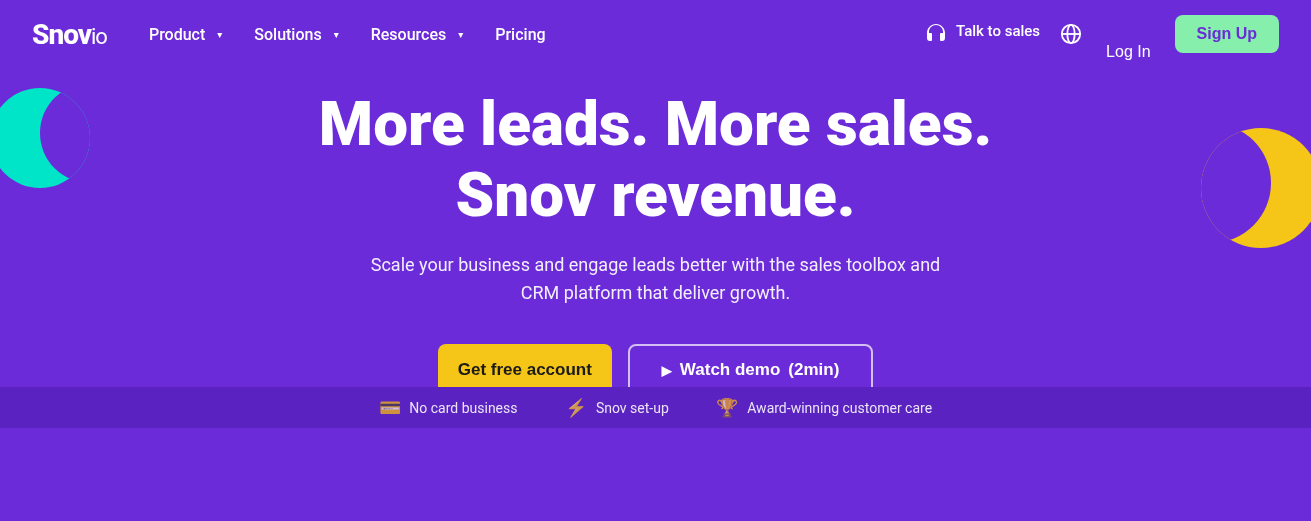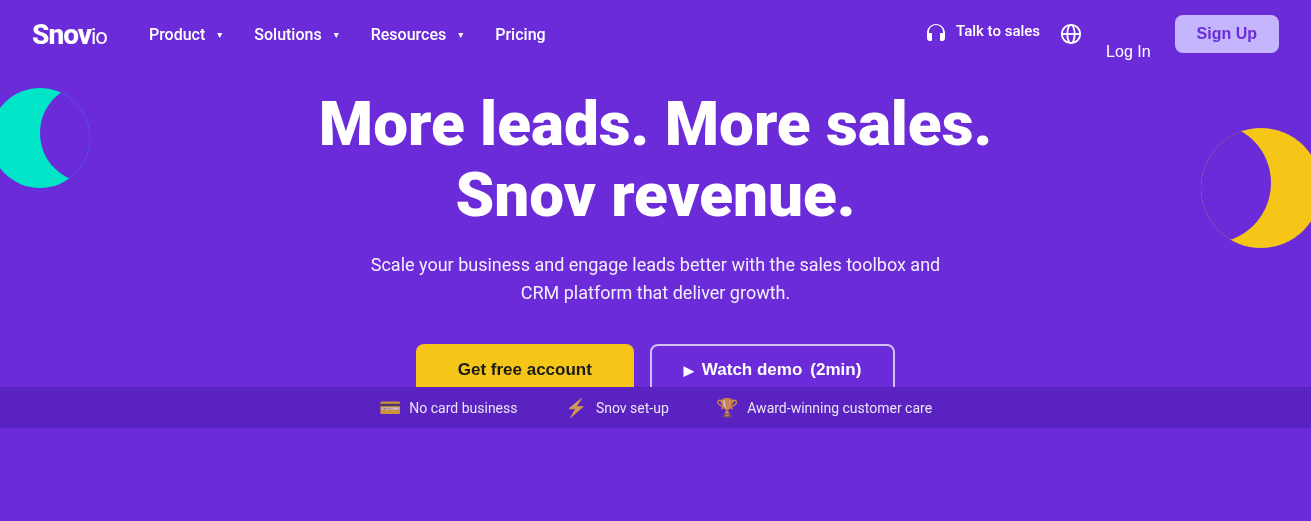--- a/index.html
+++ b/index.html
@@ -109,21 +109,21 @@
       font-weight: 500;
       padding: 8px 16px;
       cursor: pointer;
       background: none;
       border: none;
       margin-top: 36px;
     }
 
     .signup-btn {
       color: #6c2bd9;
-      background-color: #c4b5fd;
+      background-color: #86efac;
       font-size: 16px;
       font-weight: 600;
       padding: 10px 22px;
       border-radius: 8px;
       cursor: pointer;
       border: none;
     }
 
     
     .hero {
@@ -203,21 +203,21 @@
       gap: 16px;
       align-items: center;
       margin-bottom: 32px;
     }
 
     .btn-primary {
       background-color: #f5c518;
       color: #1a1a1a;
       font-size: 17px;
       font-weight: 700;
-      padding: 16px 42px;
+      padding: 16px 20px;
       border-radius: 8px;
       border: none;
       cursor: pointer;
     }
 
     .btn-secondary {
       background-color: transparent;
       color: white;
       font-size: 17px;
       font-weight: 600;

